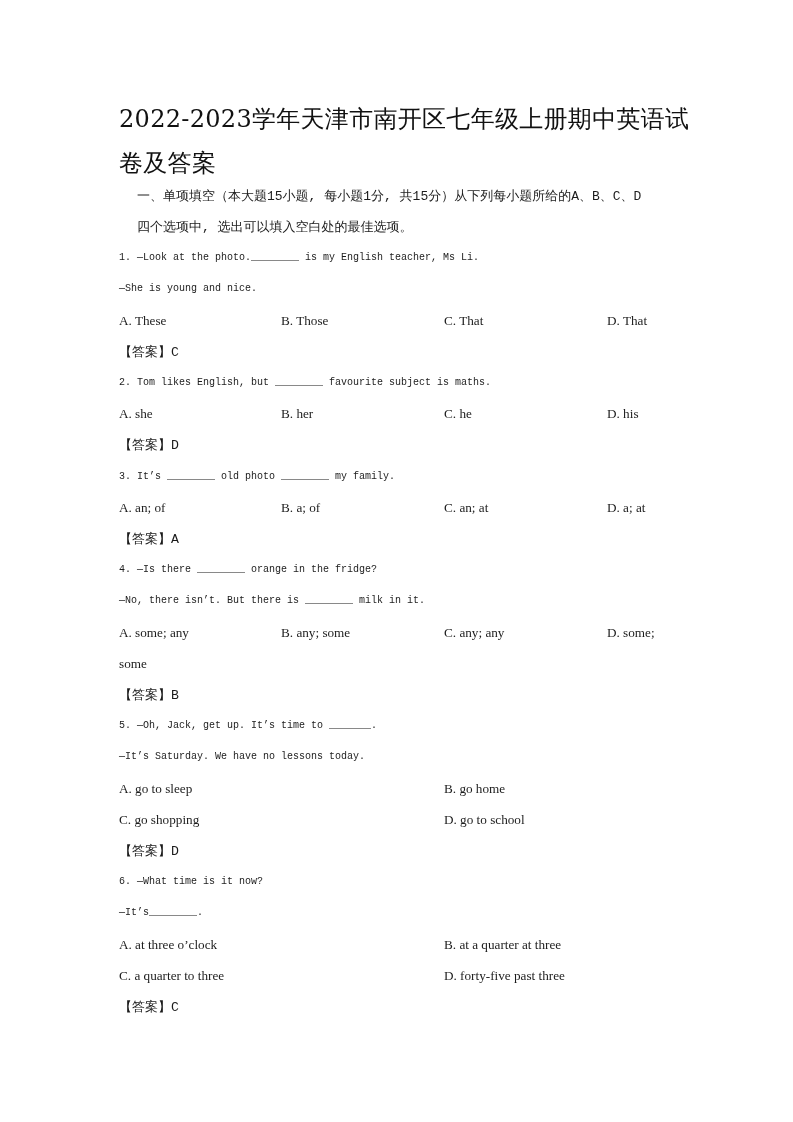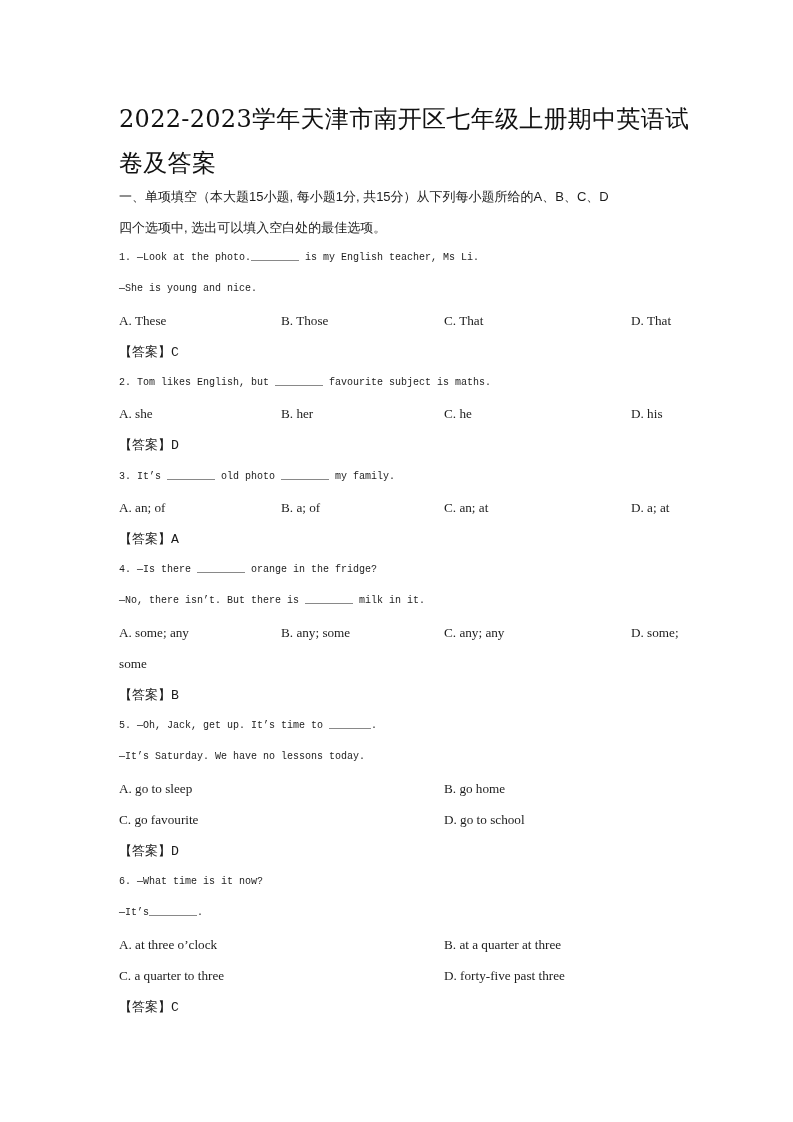--- a/index.html
+++ b/index.html
@@ -3,24 +3,24 @@
   <meta charset="utf-8">
   <style>
     html, body { margin: 0; padding: 0; background: #ffffff; }
     body { width: 793px; height: 1122px; position: relative; overflow: hidden;
            font-family: "DejaVu Serif", "Liberation Serif", serif; color: #1a1a1a; }
     .page { position: absolute; left: 0; top: 0; width: 793px; height: 1122px; border-radius: 18px; }
     .title { position: absolute; left: 119px; top: 97px; width: 580px;
              font-size: 24px; line-height: 44px; letter-spacing: 0.3px; color: #111; }
     .line { position: absolute; left: 119px; font-size: 10px; line-height: 18px;
             white-space: nowrap; color: #1c1c1c; font-family: "Liberation Mono", "DejaVu Sans Mono", monospace; }
-    .line.cn { font-family: Liberation Sans, sans-serif; font-size: 13px; }
+    .line.cn { font-family: Liberation Mono, monospace; font-size: 13px; margin-left: 18px; }
     .opt { position: absolute; font-size: 13.2px; line-height: 18px; white-space: nowrap;
            color: #1c1c1c; font-family: Liberation Serif, serif; }
-    .c1 { left: 119px; } .c2 { left: 281px; } .c3 { left: 444px; } .c4 { left: 607px; margin-left: 24px; }
+    .c1 { left: 119px; } .c2 { left: 281px; } .c3 { left: 444px; } .c4 { left: 607px; }
     .answer { position: absolute; left: 119px; font-size: 13px; line-height: 18px; white-space: nowrap; }
     .answer .br { font-family: "DejaVu Sans", sans-serif; }
     .answer .letter { font-family: "Liberation Mono", monospace; font-size: 13.2px; }
     .footer { position: absolute; left: 0; width: 793px; top: 1069px; text-align: center;
               font-family: "DejaVu Sans", "Liberation Sans", sans-serif; font-size: 15px; color: #555; }
   </style>
 </head>
 <body>
 
 <div class="page">
@@ -58,21 +58,21 @@
   <div class="opt c2" style="top:624px">B. any; some</div>
   <div class="opt c3" style="top:624px">C. any; any</div>
   <div class="opt c4" style="top:624px">D. some;</div>
   <div class="opt c1" style="top:655px">some</div>
   <div class="answer" style="top:686px"><span class="br">【答案】</span><span class="letter">B</span></div>
 
   <div class="line" style="top:717px">5. —Oh, Jack, get up. It’s time to _______.</div>
   <div class="line" style="top:748px">—It’s Saturday. We have no lessons today.</div>
   <div class="opt c1" style="top:780px">A. go to sleep</div>
   <div class="opt c3" style="top:780px">B. go home</div>
-  <div class="opt c1" style="top:811px">C. go favourite</div>
+  <div class="opt c1" style="top:811px">C. go shopping</div>
   <div class="opt c3" style="top:811px">D. go to school</div>
   <div class="answer" style="top:842px"><span class="br">【答案】</span><span class="letter">D</span></div>
 
   <div class="line" style="top:873px">6. —What time is it now?</div>
   <div class="line" style="top:904px">—It’s________.</div>
   <div class="opt c1" style="top:936px">A. at three o’clock</div>
   <div class="opt c3" style="top:936px">B. at a quarter at three</div>
   <div class="opt c1" style="top:967px">C. a quarter to three</div>
   <div class="opt c3" style="top:967px">D. forty-five past three</div>
   <div class="answer" style="top:998px"><span class="br">【答案】</span><span class="letter">C</span></div>

